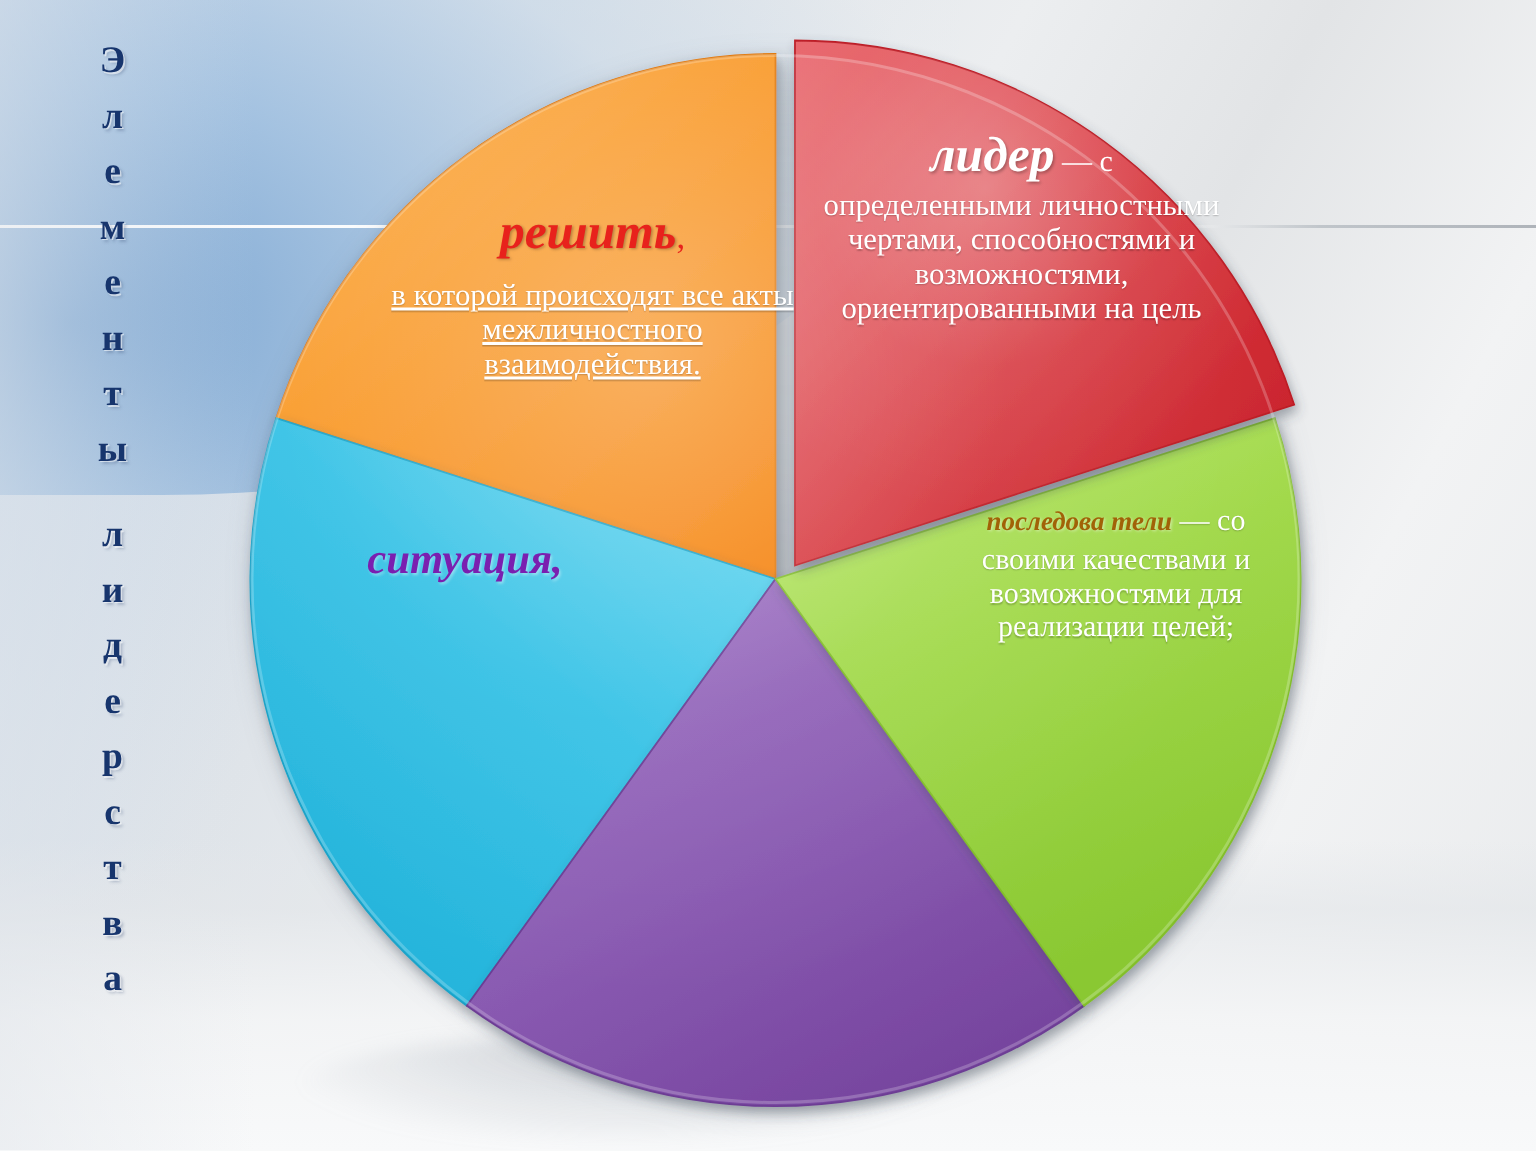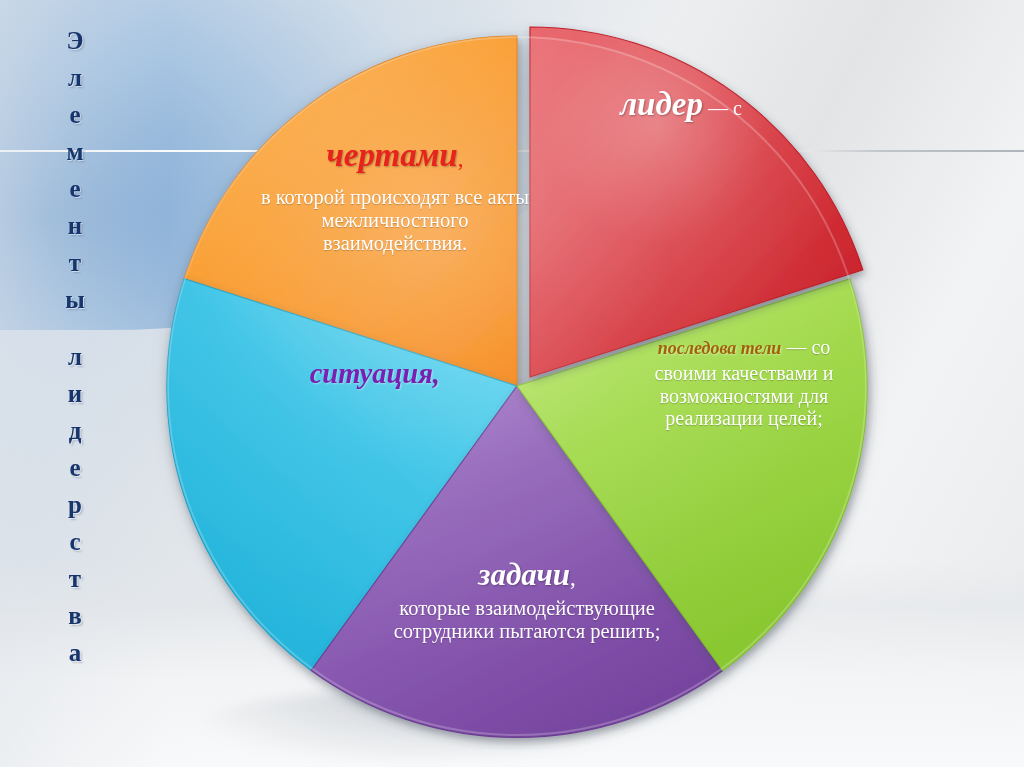--- a/index.html
+++ b/index.html
@@ -195,30 +195,30 @@
   
   #txt-leader { left: 548px; top: 86px; width: 266px; }
   #txt-leader .head { font-size: 33px; color: #ffffff; text-align: right; }
   #txt-leader .head-tail { font-size: 20px; color: #ffffff; }
   #txt-leader .body { font-size: 20.5px; margin-top: 3px; }
 
   
   #txt-group { left: 250px; top: 137px; width: 290px; }
   #txt-group .head { font-size: 33px; color: #e8221c; }
   #txt-group .head-tail { font-size: 23px; color: #e8221c; font-style: normal; }
-  #txt-group .body { font-size: 20.5px; margin-top: 12px; }
+  #txt-group .body { font-size: 20.5px; margin-top: 12px; text-decoration: underline; }
 
   
   #txt-followers { left: 628px; top: 336px; width: 232px; }
   #txt-followers .head { font-size: 18px; color: #a16207; text-shadow: 1px 1px 2px rgba(255,255,255,0.45); font-family: Liberation Serif, serif; }
   #txt-followers .head-tail { font-size: 20px; color: #ffffff; text-shadow: 0 1px 1px rgba(0,0,0,0.22); }
   #txt-followers .body { font-size: 20px; margin-top: 4px; text-align: center; }
 
   
-  #txt-situation { left: 180px; top: 358px; width: 260px; text-align: right; }
+  #txt-situation { left: 180px; top: 358px; width: 260px; }
   #txt-situation .head { font-size: 28.5px; color: #7a1fb0; text-shadow: 1px 1px 2px rgba(255,255,255,0.40); }
   #txt-situation .body { font-size: 20.5px; margin-top: 12px; }
 
   
   #txt-tasks { left: 382px; top: 558px; width: 290px; }
   #txt-tasks .head { font-size: 31px; color: #ffffff; }
   #txt-tasks .head-tail { font-size: 23px; color: #ffffff; }
   #txt-tasks .body { font-size: 20.5px; margin-top: 4px; }
 </style>
 </head>
@@ -332,34 +332,31 @@
       </g>
 
       <circle cx="371" cy="378" r="350" fill="url(#gloss)"></circle>
 
       <circle cx="371" cy="378" r="349" fill="none" stroke="rgba(255,255,255,0.22)" stroke-width="2"></circle>
     </svg>
   </div>
 
   <div class="slice-text" id="txt-leader">
     <span class="head">лидер</span><span class="head-tail"> — с</span>
+    <span class="body">определенными личностными чертами, способностями и возможностями, ориентированными на цель</span>
   </div>
 
   <div class="slice-text" id="txt-group">
-    <span class="head">чертами</span><span class="head-tail">,</span>
+    <span class="head">решить</span><span class="head-tail">,</span>
     <span class="body">в которой происходят все акты межличностного взаимодействия.</span>
   </div>
 
   <div class="slice-text" id="txt-followers">
     <span class="head">последова тели</span><span class="head-tail"> — со</span>
     <span class="body">своими качествами и возможностями для реализации целей;</span>
   </div>
 
   <div class="slice-text" id="txt-situation">
     <span class="head">ситуация,</span><span class="head-tail"></span>
   </div>
 
-  <div class="slice-text" id="txt-tasks">
-    <span class="head">задачи</span><span class="head-tail">,</span>
-    <span class="body">которые взаимодействующие сотрудники пытаются решить;</span>
-  </div>
 
 </div>
 
 </body></html>

